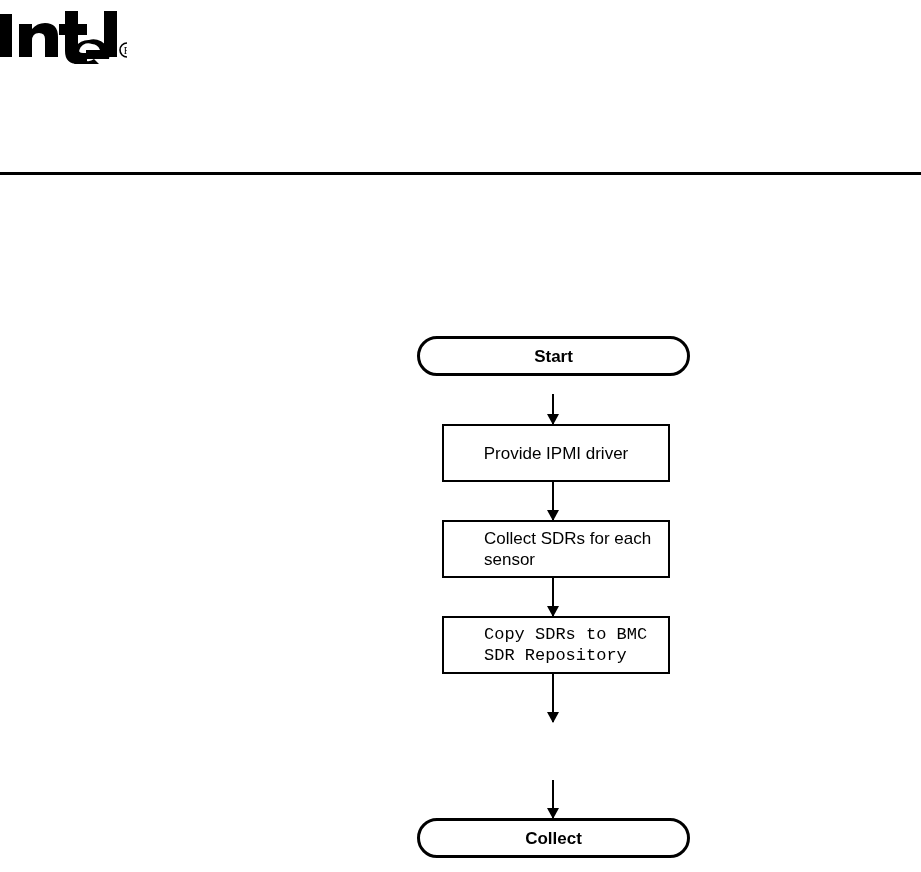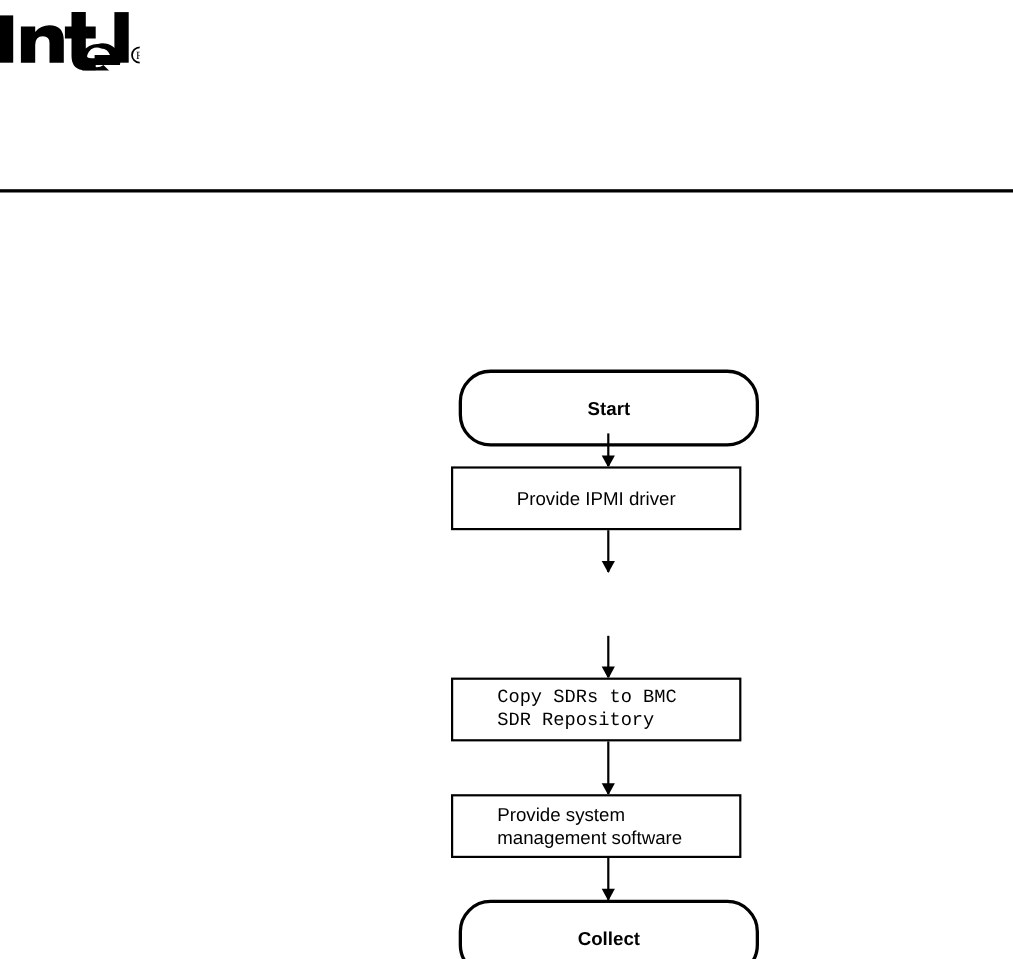--- a/index.html
+++ b/index.html
@@ -47,22 +47,22 @@
   #flowchart {
     position: absolute;
     left: 0;
     top: 0;
     width: 921px;
     height: 872px;
   }
 
   .node {
     position: absolute;
-    left: 410px;
-    width: 264px;
+    left: 442px;
+    width: 228px;
     box-sizing: border-box;
     background: #ffffff;
     border: 2px solid #000000;
   }
 
   .node .node-text {
     position: absolute;
     left: 0;
     top: 0;
     width: 100%;
@@ -74,21 +74,21 @@
     font-size: 17px;
     line-height: 21px;
     color: #000000;
     white-space: pre-line;
   }
 
   
   .node.terminator {
     left: 417px;
     width: 273px;
-    height: 70px;
+    height: 40px;
     border-radius: 29px;
     border-width: 3px;
   }
   .node.terminator .node-text {
     align-items: center;
     justify-content: center;
     font-weight: bold;
     font-size: 17px;
     text-align: center;
   }
@@ -179,38 +179,38 @@
   </div>
 
   <div class="node process centered" id="node-step-1">
     <div class="node-text">Provide IPMI driver</div>
   </div>
 
   <div class="connector" id="connector-2">
     <span class="arrowhead"></span>
   </div>
 
+  <div class="node process" id="node-step-2">
+    <div class="node-text">Collect SDRs for each
+sensor</div>
+  </div>
 
   <div class="connector" id="connector-3">
     <span class="arrowhead"></span>
   </div>
 
   <div class="node process" id="node-step-3">
     <div class="node-text">Copy SDRs to BMC
 SDR Repository</div>
   </div>
 
   <div class="connector" id="connector-4">
     <span class="arrowhead"></span>
   </div>
 
-  <div class="node process" id="node-step-4">
-    <div class="node-text">Provide system
-management software</div>
-  </div>
 
   <div class="connector" id="connector-5">
     <span class="arrowhead"></span>
   </div>
 
   <div class="node terminator" id="node-finish">
     <div class="node-text">Collect</div>
   </div>
 
 </div>

